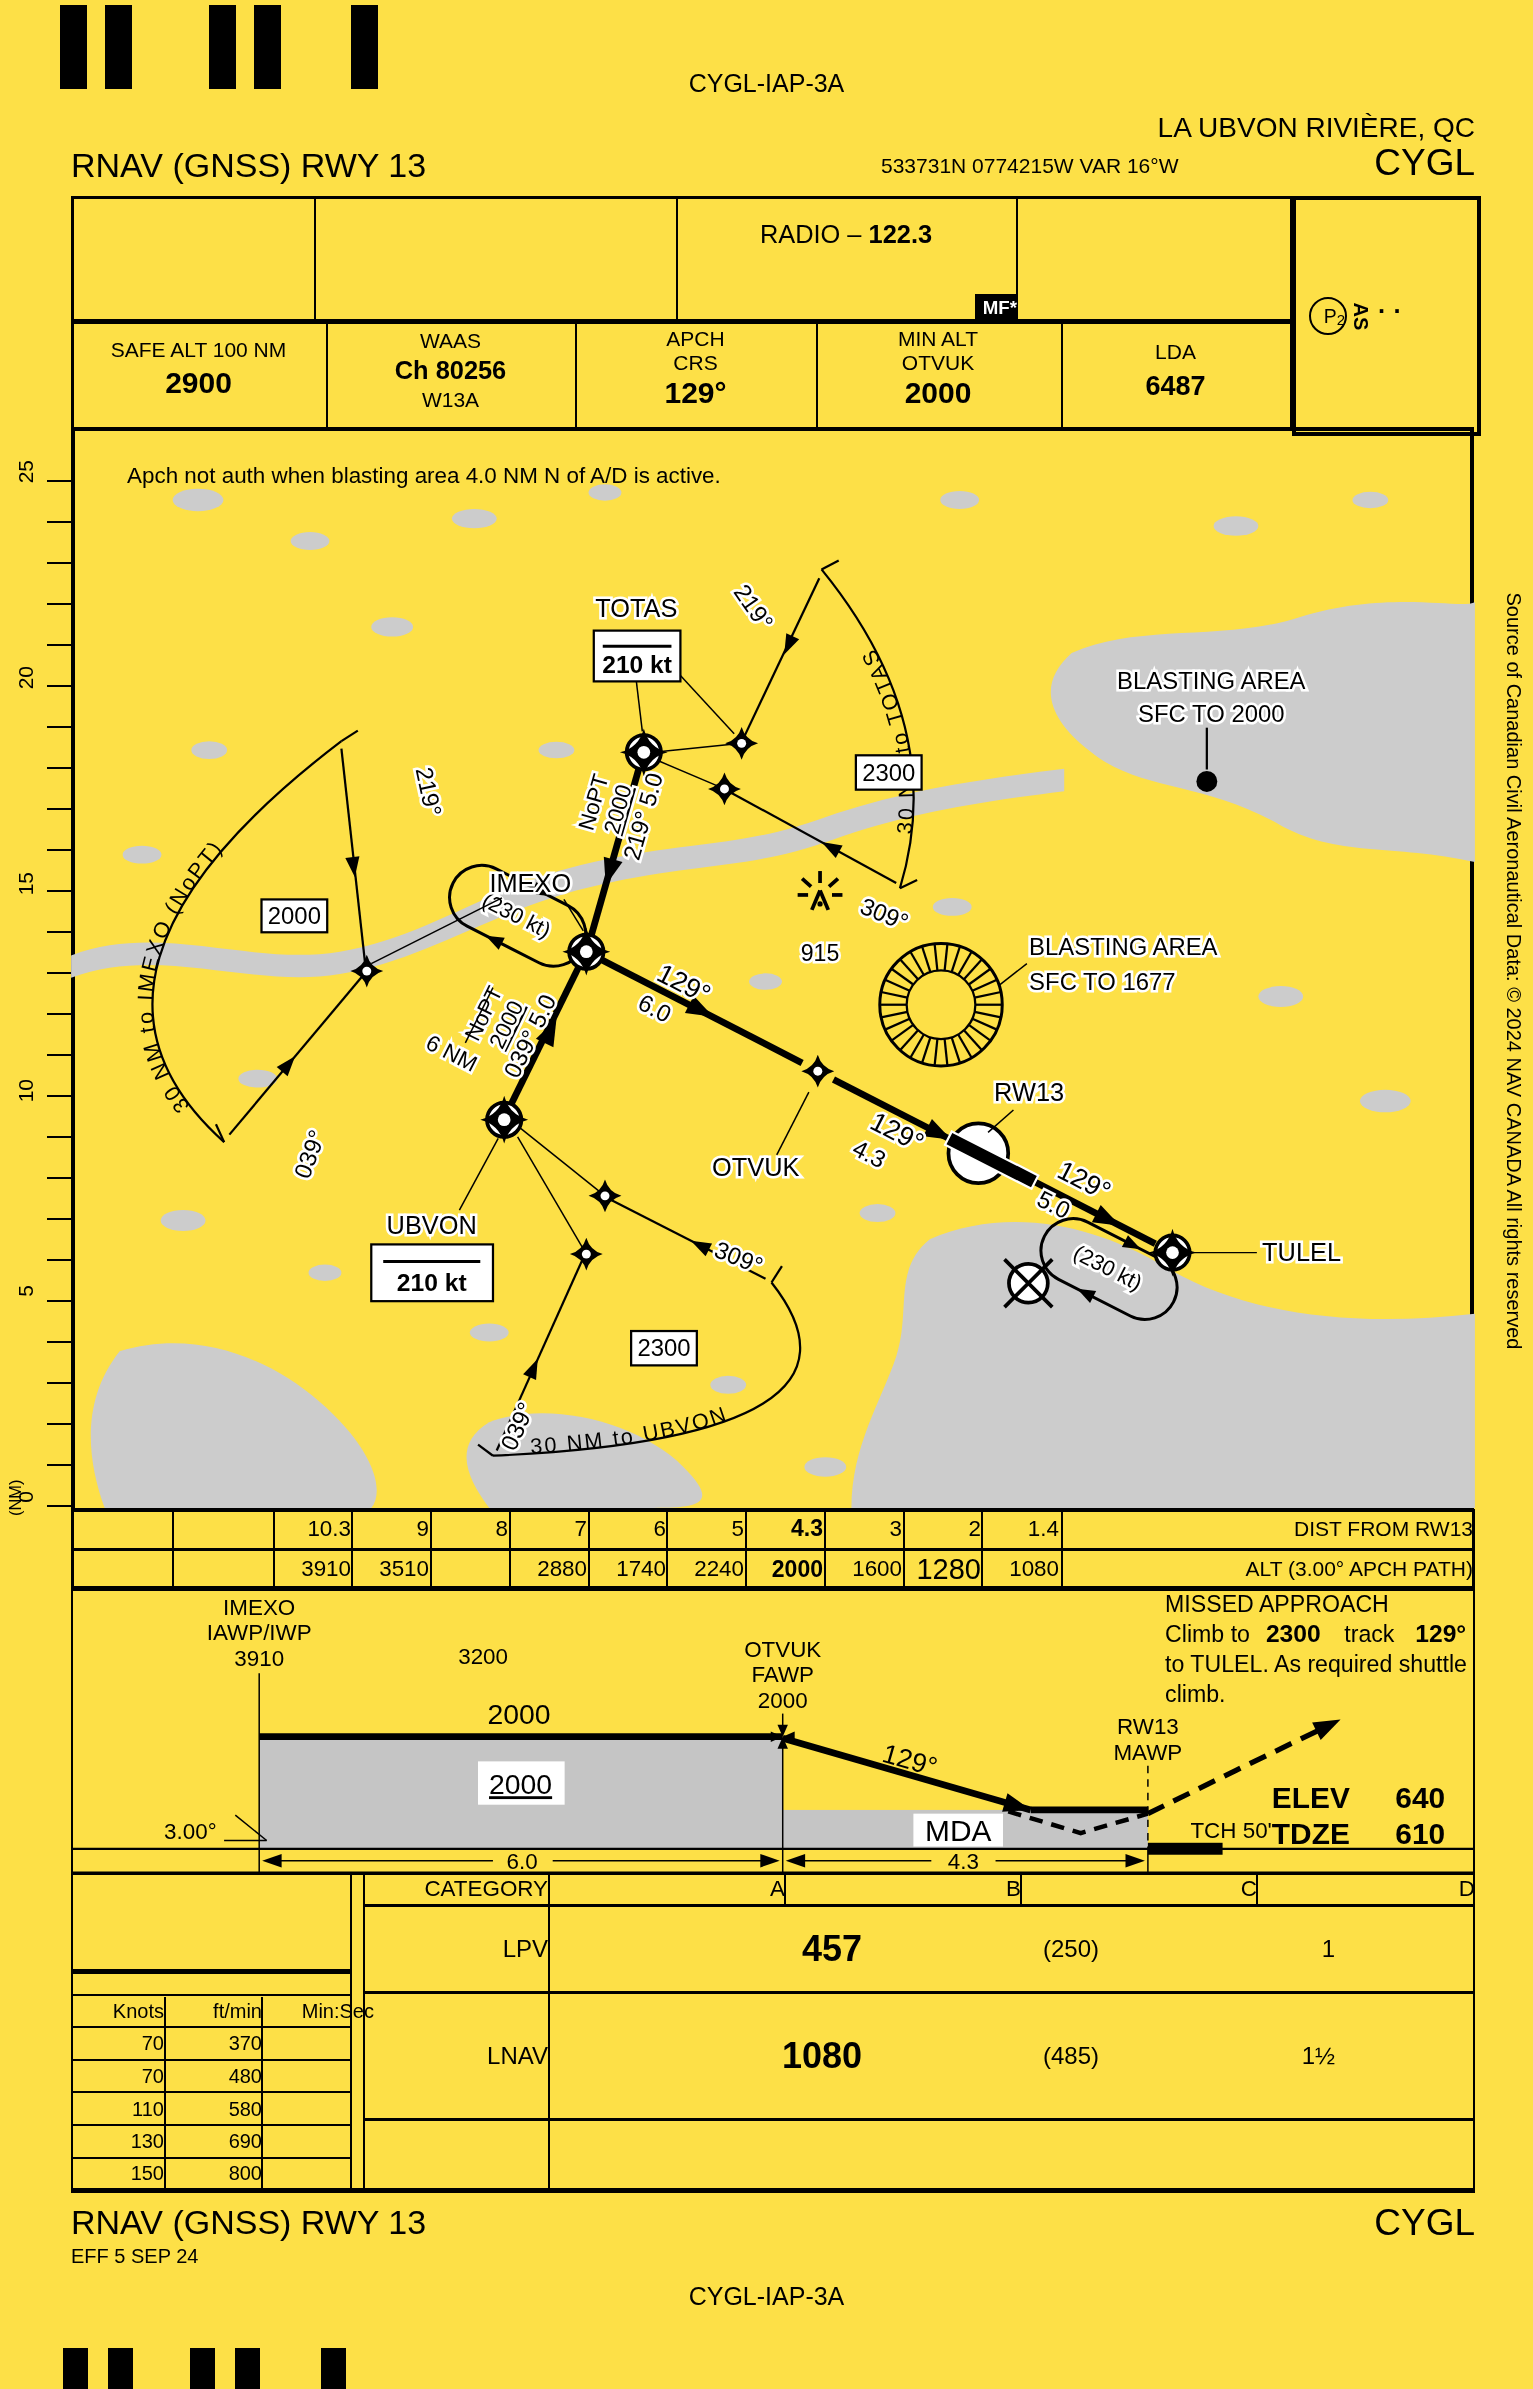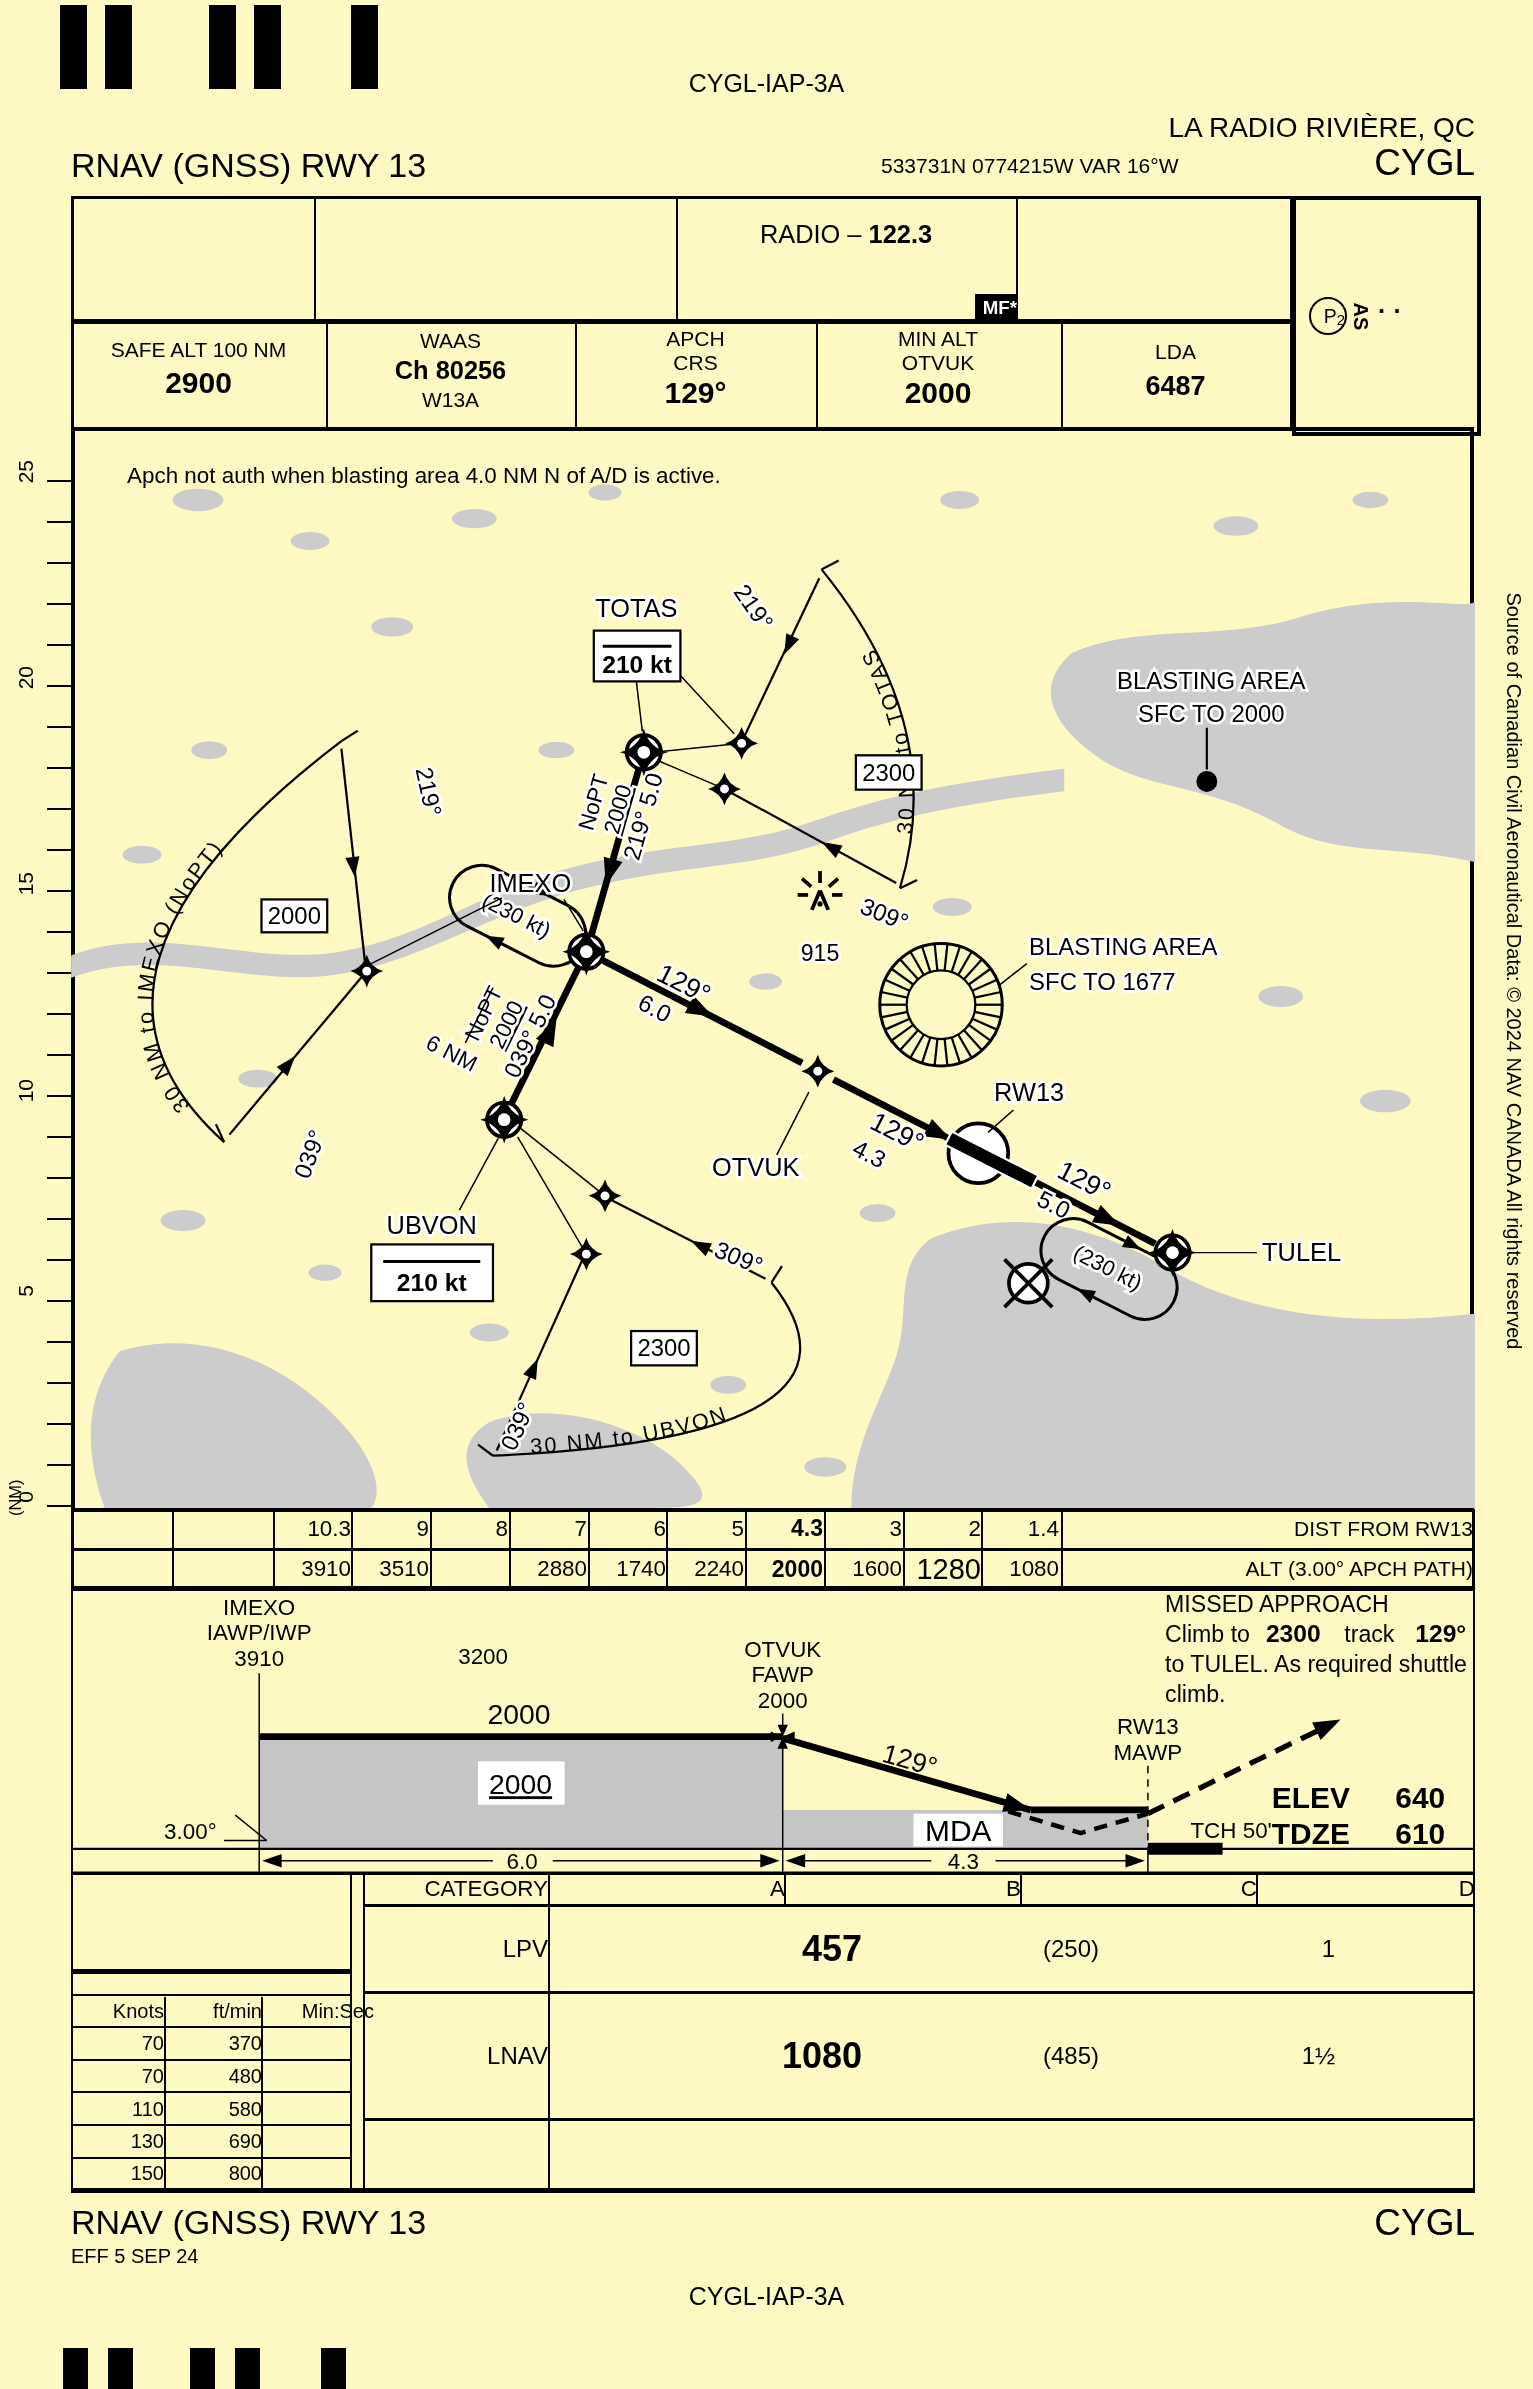--- a/index.html
+++ b/index.html
@@ -1,16 +1,16 @@
 <!DOCTYPE html>
 <html style="font-size:12px"><head>
 <meta charset="utf-8">
 <style>
   html,body{margin:0;padding:0;background:#fff}
-  #sheet{position:relative;width:1533px;height:2389px;background:#fef9c3;
+  #sheet{position:relative;width:1533px;height:2389px;background:#fde047;
          font-family:"Liberation Sans",sans-serif;color:#000;overflow:hidden}
   .t{position:absolute;white-space:nowrap}
   .c{text-align:center}
   .b{font-weight:bold}
   .ln{position:absolute;background:#000}
   .bar{position:absolute;background:#000}
   .flex{display:flex;align-items:center;justify-content:flex-end}
   svg{position:absolute;overflow:visible}
   svg text{font-family:"Liberation Sans",sans-serif;fill:#000}
   .tc{text-anchor:middle}.ts{text-anchor:start}.te{text-anchor:end}
@@ -27,21 +27,21 @@
 
   <div>
     <div class="bar" style="left:60px;top:4.5px;width:27px;height:84px"></div>
     <div class="bar" style="left:105px;top:4.5px;width:27px;height:84px"></div>
     <div class="bar" style="left:209px;top:4.5px;width:27px;height:84px"></div>
     <div class="bar" style="left:254px;top:4.5px;width:27px;height:84px"></div>
     <div class="bar" style="left:351px;top:4.5px;width:27px;height:84px"></div>
   </div>
 
   <div class="t c" style="left:0;top:69px;width:1533px;font-size:25px">CYGL-IAP-3A</div>
-  <div class="t" style="left:728px;top:112px;width:747px;text-align:right;font-size:28px">LA RADIO RIVIÈRE, QC</div>
+  <div class="t" style="left:728px;top:112px;width:747px;text-align:right;font-size:28px">LA UBVON RIVIÈRE, QC</div>
   <div class="t" style="left:71px;top:146px;font-size:34px">RNAV (GNSS) RWY 13</div>
   <div class="t" style="left:881px;top:154px;font-size:21px">533731N  0774215W  VAR 16°W</div>
   <div class="t" style="left:1176px;top:142px;width:299px;text-align:right;font-size:37px">CYGL</div>
 
   <div class="ln" style="left:71px;top:196px;width:1225px;height:3px"></div>
   <div class="ln" style="left:71px;top:319px;width:1225px;height:5.2px"></div>
   <div class="ln" style="left:71px;top:196px;width:3px;height:234px"></div>
   <div class="ln" style="left:314px;top:196px;width:2.2px;height:125px"></div>
   <div class="ln" style="left:676px;top:196px;width:2.2px;height:125px"></div>
   <div class="ln" style="left:1016px;top:196px;width:2.2px;height:125px"></div>

